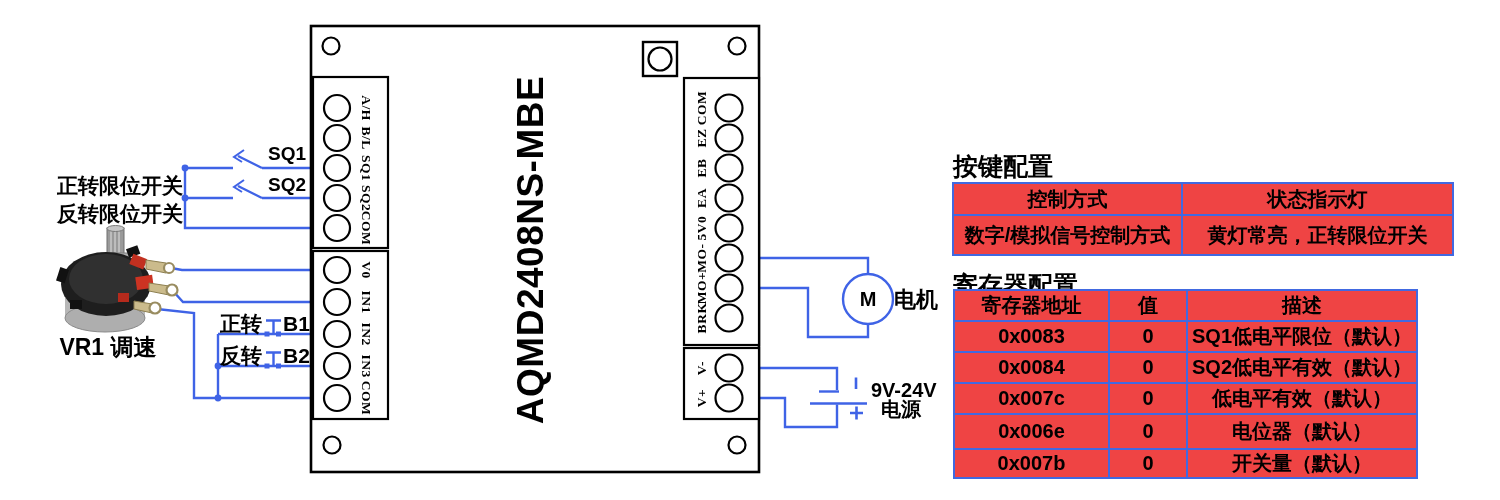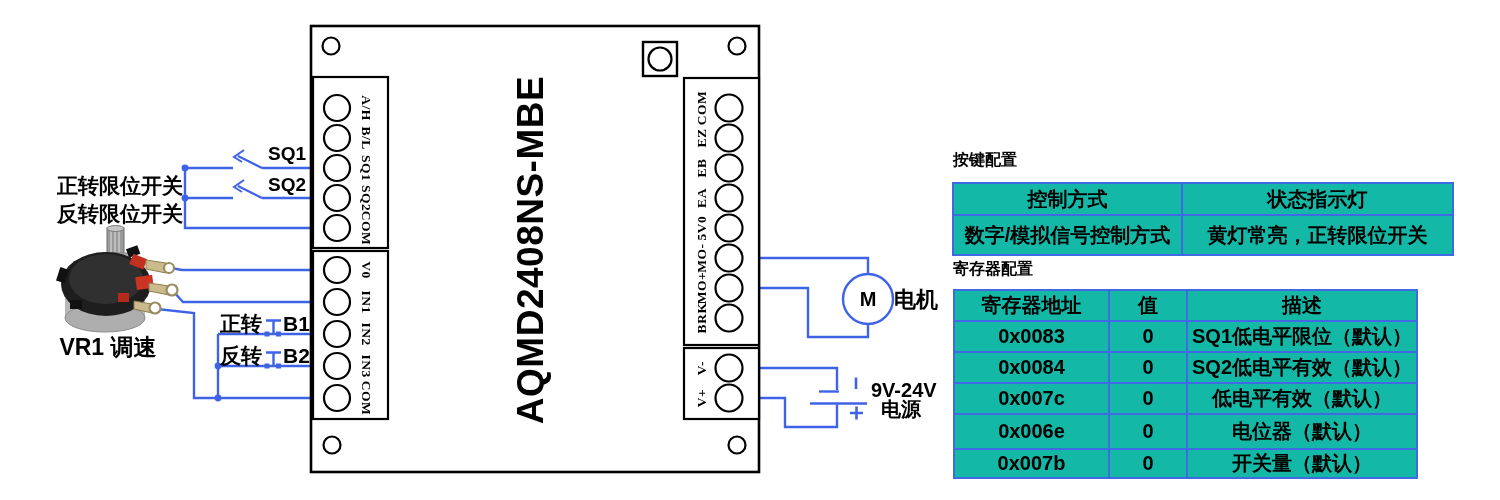--- a/index.html
+++ b/index.html
@@ -8,22 +8,22 @@
   #diagram-svg{position:absolute;left:0;top:0;}
 
   .term-label{font-family:"Liberation Serif",serif;font-weight:bold;font-size:13.5px;letter-spacing:.5px;fill:#000;}
   .board-title{font-family:"Liberation Sans",sans-serif;font-weight:bold;font-size:37px;letter-spacing:.5px;fill:#000;}
   .dlabel{font-family:"Liberation Sans",sans-serif;font-weight:bold;font-size:21px;fill:#000;}
   .slabel{font-family:"Liberation Sans",sans-serif;font-weight:bold;font-size:19px;fill:#000;}
   .vlabel{font-family:"Liberation Sans",sans-serif;font-weight:bold;font-size:23px;fill:#000;}
   .mlabel{font-family:"Liberation Sans",sans-serif;font-weight:bold;font-size:22px;fill:#000;}
   .plabel{font-family:"Liberation Sans",sans-serif;font-weight:bold;font-size:20px;fill:#000;}
 
-  .tbl-title{position:absolute;font-weight:bold;font-size:16px;white-space:nowrap;}
-  table.cfg{position:absolute;border-collapse:collapse;table-layout:fixed;background:#14b8a6;}
+  .tbl-title{position:absolute;font-weight:bold;font-size:25px;white-space:nowrap;}
+  table.cfg{position:absolute;border-collapse:collapse;table-layout:fixed;background:#ef4444;}
   table.cfg td{border:2px solid #4169E1;font-weight:bold;font-size:20px;text-align:center;
                vertical-align:middle;padding:0;white-space:nowrap;overflow:hidden;}
 </style>
 </head>
 <body>
 
 <div id="stage">
 
 <svg id="diagram-svg" width="1500" height="500" viewBox="0 0 1500 500">
 
@@ -196,21 +196,21 @@
     <td>控制方式</td>
     <td>状态指示灯</td>
   </tr>
   <tr style="height:40px">
     <td>数字/模拟信号控制方式</td>
     <td>黄灯常亮，正转限位开关</td>
   </tr>
 </tbody>
     </table>
 
-<div class="tbl-title" style="left:953px;top:259px">寄存器配置</div>
+<div class="tbl-title" style="left:953px;top:269px">寄存器配置</div>
 <table class="cfg" style="left:953px;top:289px;width:463px">
   <colgroup>
         <col style="width:155px">
         <col style="width:78px">
         <col style="width:230px">
       </colgroup>
   <tbody>
         <tr style="height:31px">
     <td>寄存器地址</td>
     <td>值</td>

